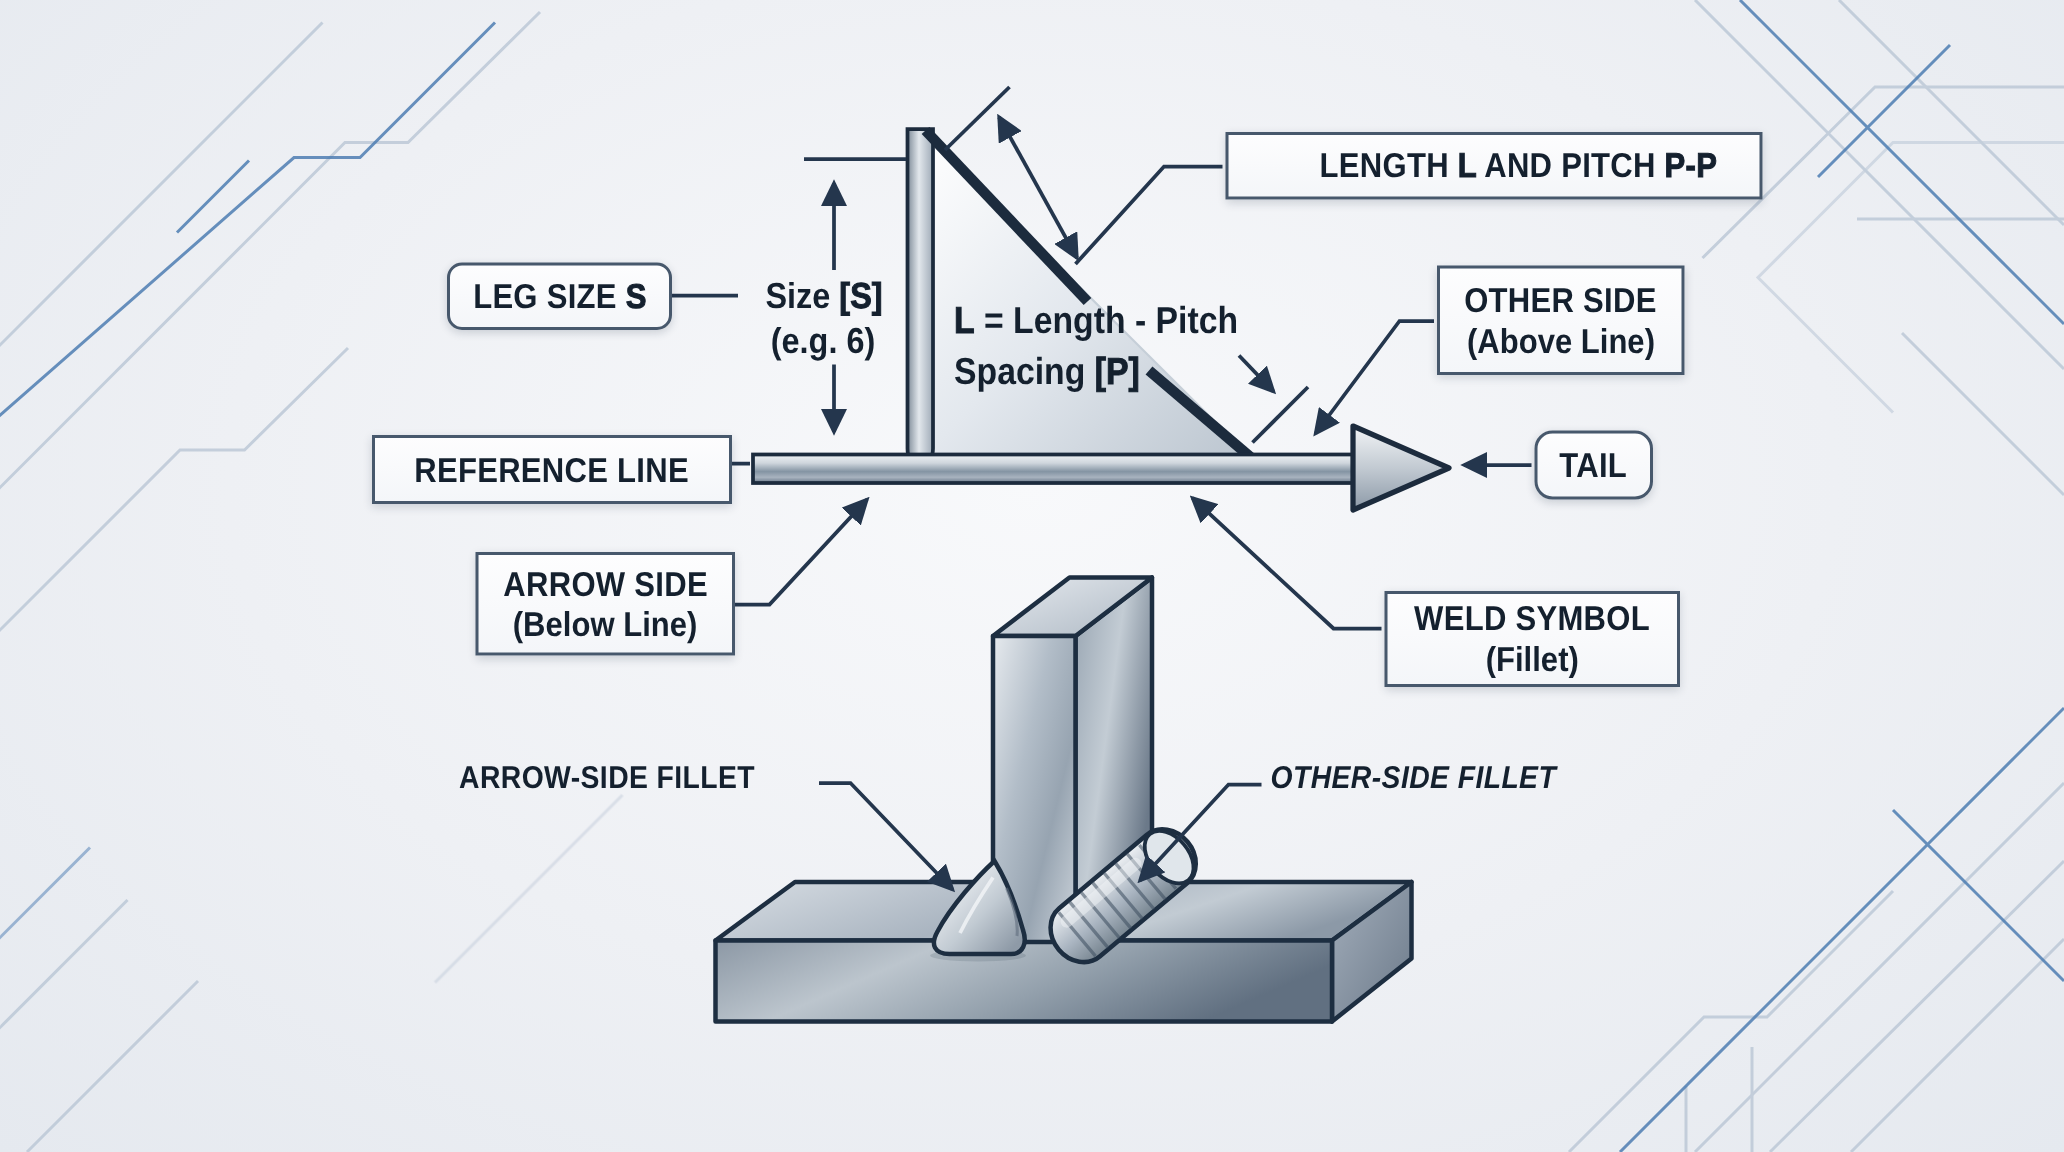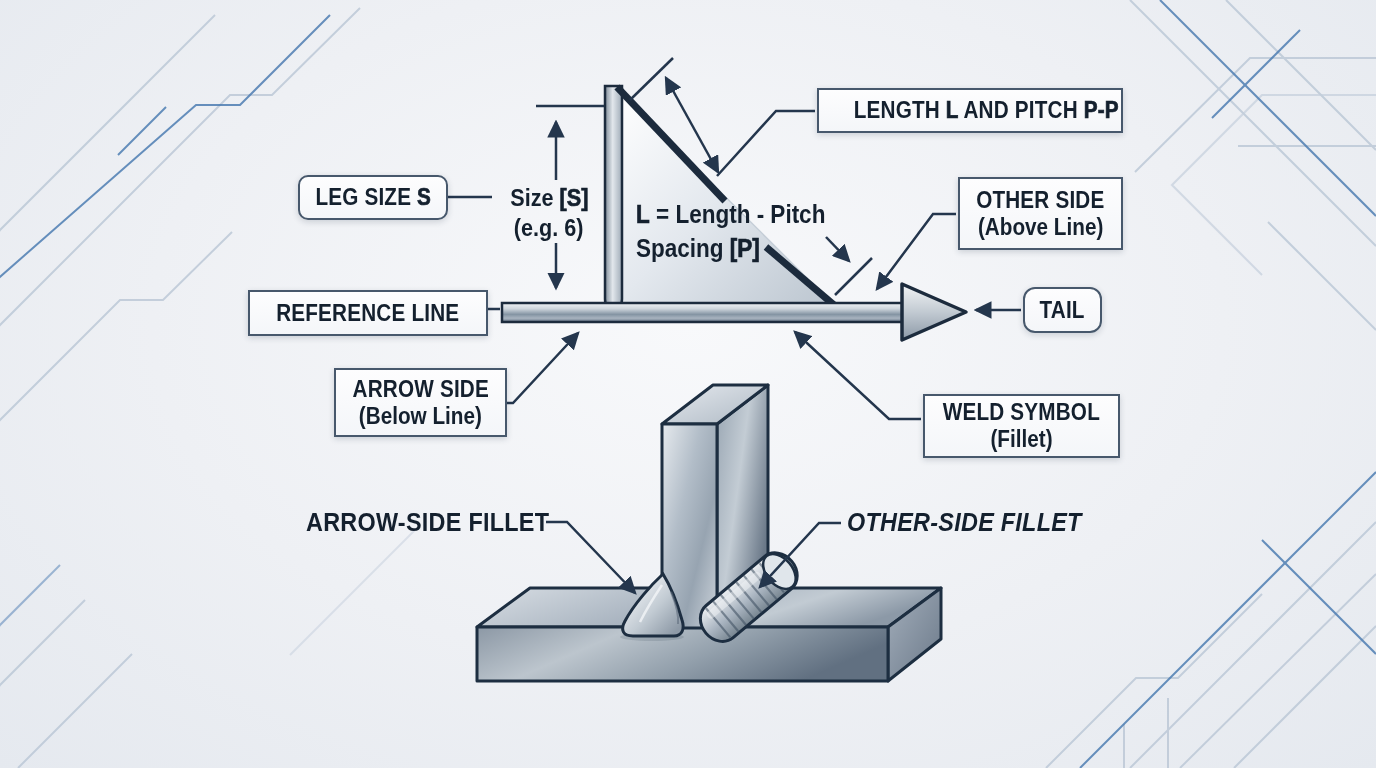--- a/index.html
+++ b/index.html
@@ -18,21 +18,21 @@
     text-align:center;line-height:1.16;
   }
   .c1{font-size:23px;font-weight:700;letter-spacing:.2px;white-space:nowrap;}
   .c2{font-size:23px;font-weight:600;white-space:nowrap;}
   .cx{display:inline-block;transform:scaleX(.9);transform-origin:center;white-space:nowrap;}
   .cxl{display:inline-block;transform:scaleX(.9);transform-origin:left center;white-space:nowrap;}
   .em{-webkit-text-stroke:.7px currentColor;font-weight:700;}
   .freetext{position:absolute;white-space:nowrap;}
   .t-size{font-size:24px;font-weight:600;text-align:center;line-height:1.25;}
   .t-anno{font-size:25px;font-weight:600;line-height:1.36;text-align:left;}
-  .t-fillet{font-size:26px;font-weight:700;letter-spacing:.3px;}
+  .t-fillet{font-size:21px;font-weight:700;letter-spacing:.3px;}
 </style>
 </head>
 <body>
 
 <div class="stage">
 
   <svg width="1376" height="768" viewBox="0 0 1376 768">
     <g stroke="#b9c6d5" stroke-width="2" fill="none" opacity="0.8">
       <path d="M -15,245 L 215,15"></path>
       <path d="M -15,340 L 230,95 H 272 L 360,8"></path>
@@ -189,33 +189,33 @@
       <path d="M 815,111 H 776 L 717,176"></path>
       <path d="M 956,214 H 933 L 877,289" marker-end="url(#ah)"></path>
       <path d="M 1021,310 H 976" marker-end="url(#ah)"></path>
       <path d="M 490,403 H 513 L 578,333" marker-end="url(#ah)"></path>
       <path d="M 921,419 H 889 L 795,332" marker-end="url(#ah)"></path>
       <path d="M 546,522 H 567 L 635,593" marker-end="url(#ah)"></path>
       <path d="M 841,523 H 819 L 760,587" marker-end="url(#ah)"></path>
     </g>
   </svg>
 
-  <div class="callout" style="left:817px;top:88px;width:306px;height:45px;padding-left:32px;">
+  <div class="callout" style="left:817px;top:88px;width:358px;height:45px;padding-left:32px;">
     <div class="c1"><span class="cx"><span>LENGTH </span><span class="em">L</span><span> AND PITCH </span><span class="em">P-P</span></span></div>
   </div>
 
   <div class="callout" style="left:298px;top:175px;width:150px;height:45px;border-radius:10px;">
     <div class="c1"><span class="cx"><span>LEG SIZE </span><span class="em">S</span></span></div>
   </div>
 
   <div class="callout" style="left:248px;top:290px;width:240px;height:46px;">
     <div class="c1"><span class="cx">REFERENCE LINE</span></div>
   </div>
 
-  <div class="callout" style="left:334px;top:368px;width:173px;height:69px;">
+  <div class="callout" style="left:317px;top:368px;width:173px;height:69px;">
     <div class="c1"><span class="cx">ARROW SIDE</span></div>
     <div class="c2"><span class="cx">(Below Line)</span></div>
   </div>
 
   <div class="callout" style="left:958px;top:177px;width:165px;height:73px;">
     <div class="c1"><span class="cx">OTHER SIDE</span></div>
     <div class="c2"><span class="cx">(Above Line)</span></div>
   </div>
 
   <div class="callout" style="left:1023px;top:287px;width:79px;height:46px;border-radius:12px;">

